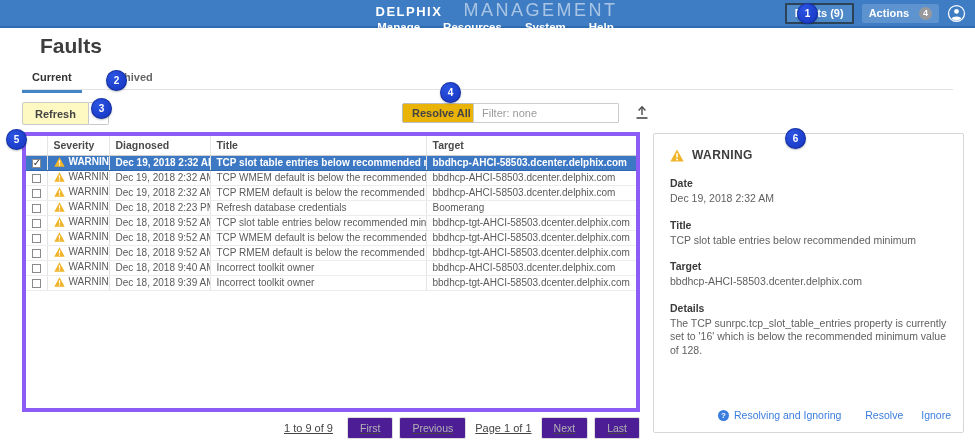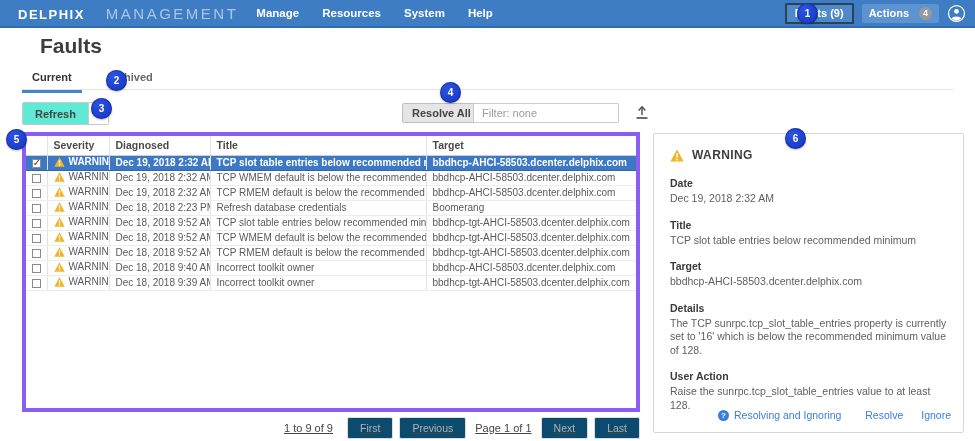--- a/index.html
+++ b/index.html
@@ -11,51 +11,51 @@
     --c-callout:#1E43D0;
     --c-tab:#4285C8;
   }
   *{margin:0;padding:0;box-sizing:border-box;}
   html,body{width:975px;height:441px;background:#fff;}
   body{font-family:"Liberation Sans","DejaVu Sans",sans-serif;}
   .screen{position:relative;width:975px;height:441px;overflow:hidden;background:#fff;}
 
   
   .topbar{position:absolute;left:0;top:0;width:975px;height:28px;background:var(--c-topbar);
-    border-bottom:2px solid var(--c-topbar-edge);display:flex;align-items:center;}
+    border-bottom:2px solid var(--c-topbar-edge);display:flex;align-items:center;flex-direction:column;}
   .brand{margin-left:18px;display:flex;align-items:baseline;white-space:nowrap;}
   .brand-name{color:#fff;font-weight:bold;font-size:13px;letter-spacing:1.5px;}
-  .brand-suffix{color:rgba(255,255,255,.55);font-size:15px;letter-spacing:2.5px;margin-left:9px;padding-left:12px;}
+  .brand-suffix{color:rgba(255,255,255,.55);font-size:18px;letter-spacing:2.5px;margin-left:9px;padding-left:12px;}
   .topnav{display:flex;margin-left:16px;gap:19px;}
   .topnav-item{color:#fff;font-weight:bold;font-size:11.5px;padding:0 2px;cursor:pointer;}
   .topbar-right{position:absolute;right:9px;top:0;height:26px;display:flex;align-items:center;gap:8px;}
   .faults-btn{height:21px;padding:0 8px;background:#4E8ACA;border:2px solid #2B4257;border-radius:1px;
     color:#fff;font-weight:bold;font-size:11px;font-family:inherit;cursor:pointer;}
   .actions-btn{height:19px;padding:0 7px;background:#5D93CF;border:none;border-radius:2px;color:#fff;
     font-weight:bold;font-size:11px;font-family:inherit;display:flex;align-items:center;gap:10px;cursor:pointer;}
   .actions-badge{display:inline-flex;align-items:center;justify-content:center;width:13px;height:13px;
     border-radius:50%;background:#97999C;color:#fff;font-size:9px;font-weight:bold;}
   .user-icon{width:19px;height:19px;display:block;cursor:pointer;}
 
   
   .page-title{position:absolute;left:40px;top:34px;font-size:21px;font-weight:600;color:#3d3d3d;}
   .tabs{position:absolute;left:22px;top:71px;display:flex;z-index:2;}
   .tab{font-size:11px;font-weight:bold;color:#666;padding:0 10px 7px 10px;margin-right:14px;cursor:pointer;}
   .tab.active{color:#333;border-bottom:3px solid var(--c-tab);}
   .tabs-rule{position:absolute;left:22px;top:89px;width:931px;height:1px;background:#e2e2e2;}
 
   
   .refresh-group{position:absolute;left:22px;top:102px;display:flex;height:23px;}
-  .refresh-btn{height:23px;padding:0 12px;background:#5eead4;border:1px solid #c9c9c9;border-radius:2px 0 0 2px;
+  .refresh-btn{height:23px;padding:0 12px;background:#fef9c3;border:1px solid #c9c9c9;border-radius:2px 0 0 2px;
     font-size:11px;font-weight:bold;color:#444;font-family:inherit;cursor:pointer;}
   .refresh-caret-btn{width:20px;height:23px;background:#fff;border:1px solid #c9c9c9;border-left:none;
     border-radius:0 2px 2px 0;cursor:pointer;display:flex;align-items:center;justify-content:center;}
   .caret-down{width:0;height:0;border-left:4px solid transparent;border-right:4px solid transparent;
     border-top:5px solid #555;}
-  .resolve-all-btn{position:absolute;left:402px;top:103px;height:20px;padding:0 9px;background:#e5e5e5;
+  .resolve-all-btn{position:absolute;left:402px;top:103px;height:20px;padding:0 9px;background:#eab308;
     border:1px solid #bdbdbd;border-radius:2px;font-size:11px;font-weight:bold;color:#444;
     font-family:inherit;cursor:pointer;}
   .filter-input{position:absolute;left:473px;top:103px;width:146px;height:20px;border:1px solid #ccc;
     border-radius:1px;padding:0 8px;font-size:11px;color:#444;font-family:inherit;}
   .filter-input::placeholder{color:#9b9b9b;}
   .export-btn{position:absolute;left:632px;top:104px;width:20px;height:20px;background:none;border:none;cursor:pointer;padding:0;}
 
   
   .table-box{position:absolute;left:22px;top:132px;width:618px;height:280px;border:4px solid #8b5cf6;
     background:#fff;overflow:hidden;}
@@ -73,21 +73,21 @@
   .checkbox{display:inline-block;width:9px;height:9px;border:1px solid #8a8a8a;background:#fff;
     vertical-align:middle;position:relative;cursor:pointer;}
   .checkbox.checked::after{content:"\2713";position:absolute;left:0px;top:-3px;font-size:10px;color:#333;font-weight:bold;}
   .sev-wrap{display:inline-flex;align-items:center;gap:4px;}
   .warn-icon{display:inline-block;line-height:0;}
 
   
   .pagination{position:absolute;left:22px;top:417px;width:618px;display:flex;justify-content:flex-end;
     align-items:center;gap:6px;font-size:11px;color:#444;text-decoration:underline;}
   .page-range{margin-right:8px;}
-  .pg-btn{padding:4px 12px;background:#0c4a6e;border:1px solid #ddd;border-radius:2px;color:#b3b3b3;
+  .pg-btn{padding:4px 12px;background:#4c1d95;border:1px solid #ddd;border-radius:2px;color:#b3b3b3;
     font-size:10.5px;font-family:inherit;cursor:default;}
   .page-label{margin:0 3px;color:#444;}
 
   
   .detail-panel{position:absolute;left:653px;top:133px;width:311px;height:300px;border:1px solid #d6d6d6;
     border-radius:2px;background:#fff;padding:14px 16px;}
   .detail-header{display:flex;align-items:center;gap:8px;margin-bottom:15px;}
   .detail-severity{font-size:12px;font-weight:bold;color:#3d3d3d;letter-spacing:.4px;}
   .sec{margin-bottom:13px;}
   .sec-label{font-size:10.5px;font-weight:bold;color:#3a3a3a;margin-bottom:3px;}
@@ -376,24 +376,20 @@
       <div class="sec-value">TCP slot table entries below recommended minimum</div>
     </div>
     <div class="sec">
       <div class="sec-label">Target</div>
       <div class="sec-value">bbdhcp-AHCI-58503.dcenter.delphix.com</div>
     </div>
     <div class="sec">
       <div class="sec-label">Details</div>
       <div class="sec-value">The TCP sunrpc.tcp_slot_table_entries property is currently set to '16' which is below the recommended minimum value of 128.</div>
     </div>
-    <div class="sec">
-      <div class="sec-label">User Action</div>
-      <div class="sec-value">Raise the sunrpc.tcp_slot_table_entries value to at least 128.</div>
-    </div>
     <div class="detail-footer">
       <span class="help-link">
         <span class="help-icon"></span>
         <span>Resolving and Ignoring</span>
       </span>
       <span class="footer-actions">
         <span class="footer-link">Resolve</span>
         <span class="footer-link">Ignore</span>
       </span>
     </div>

